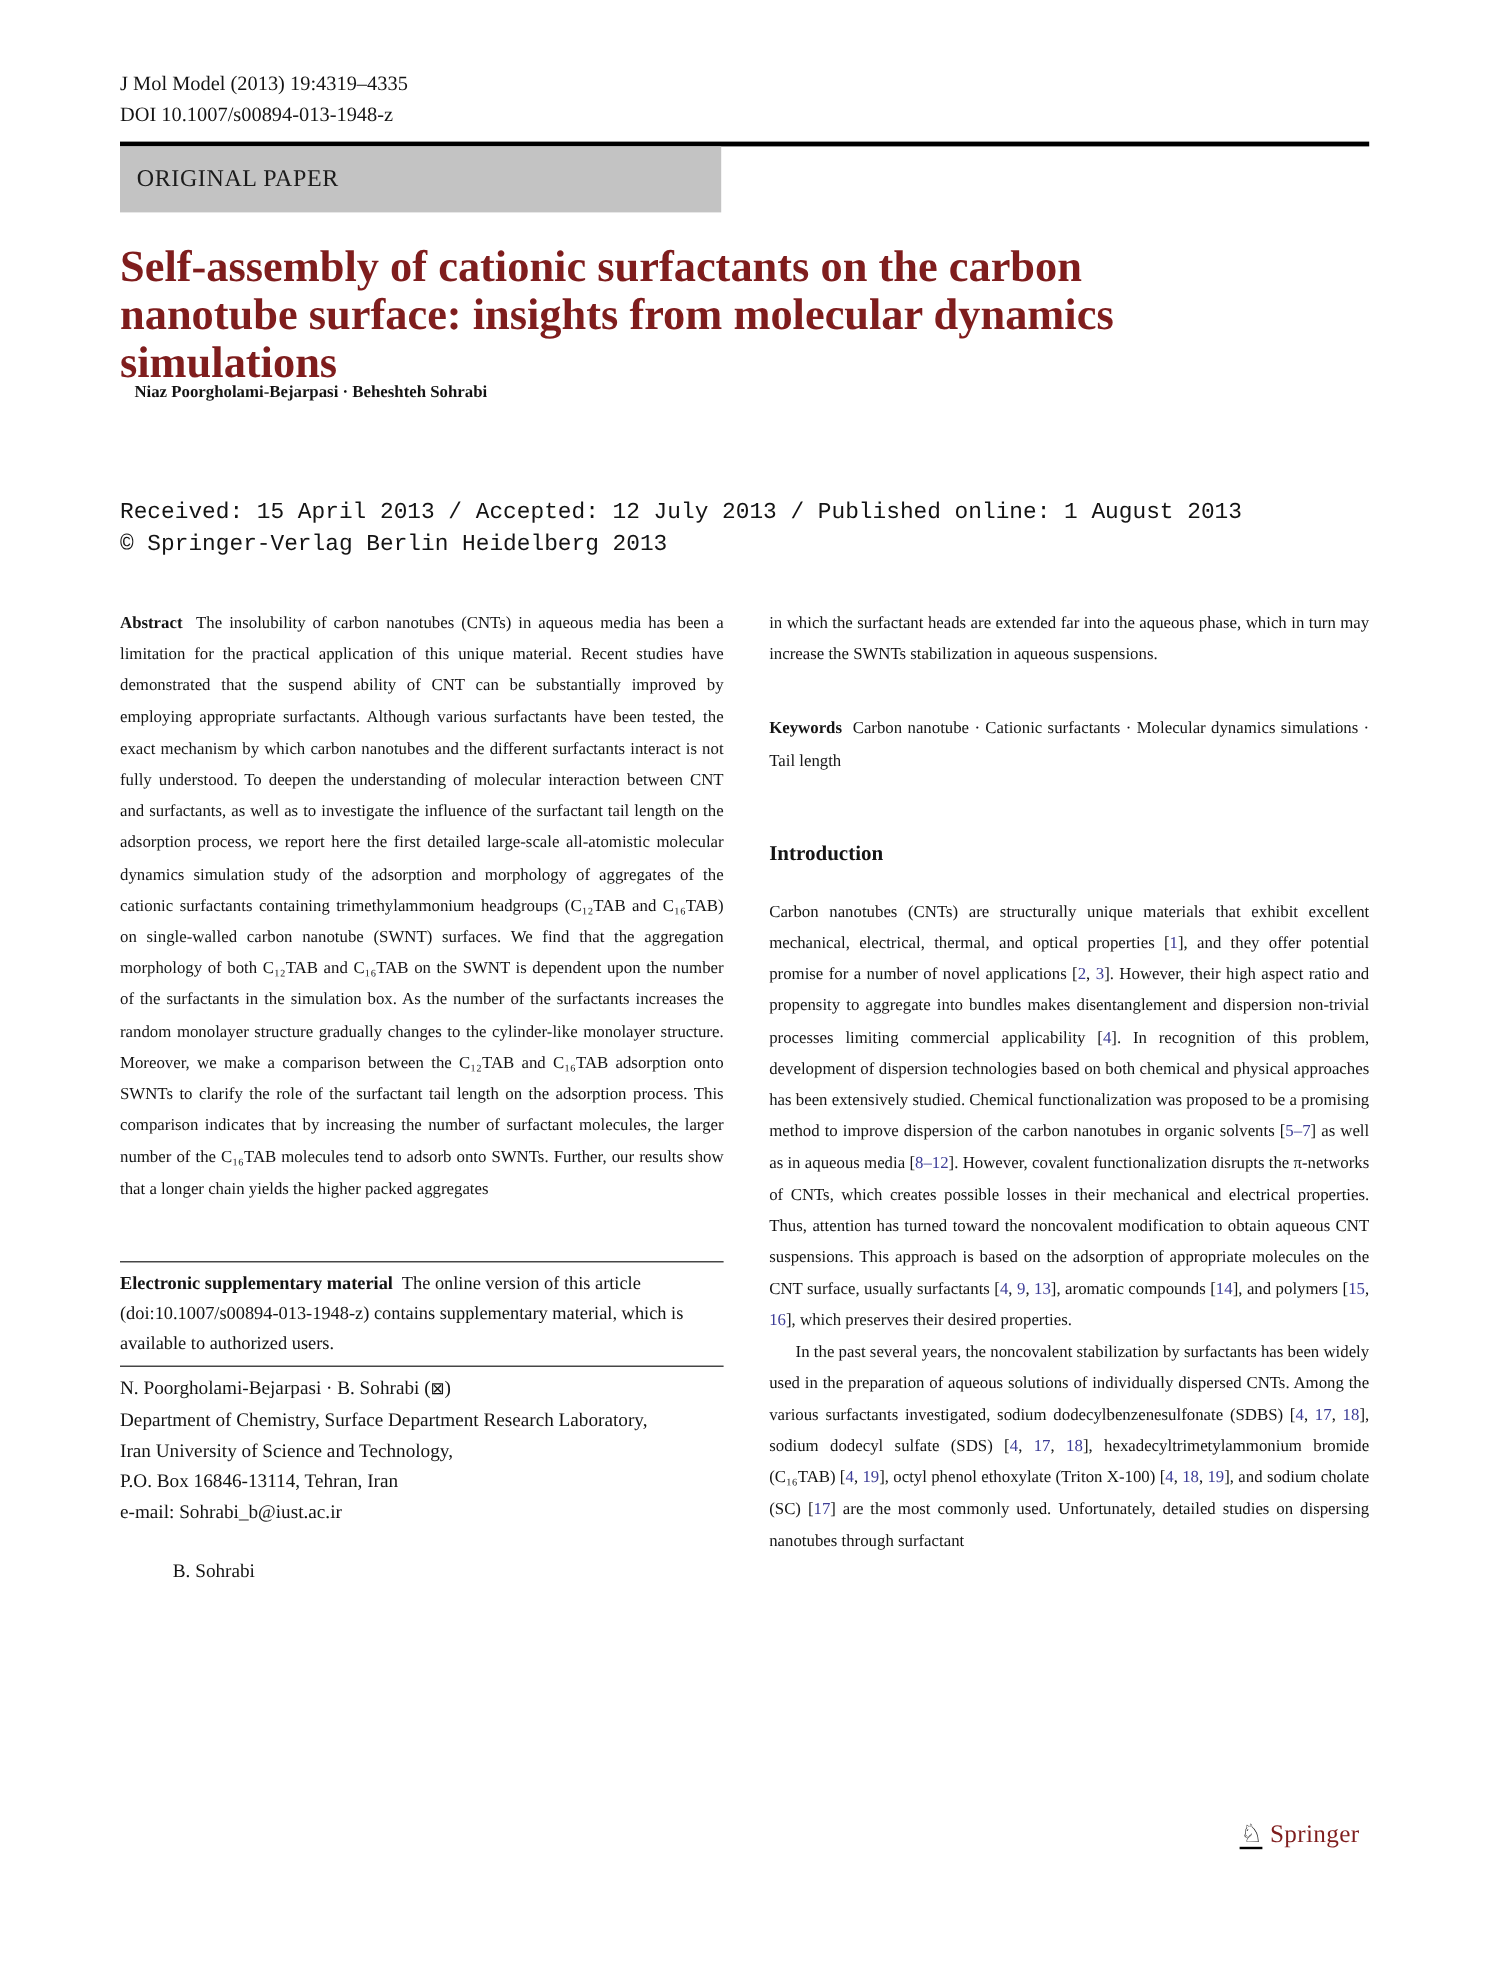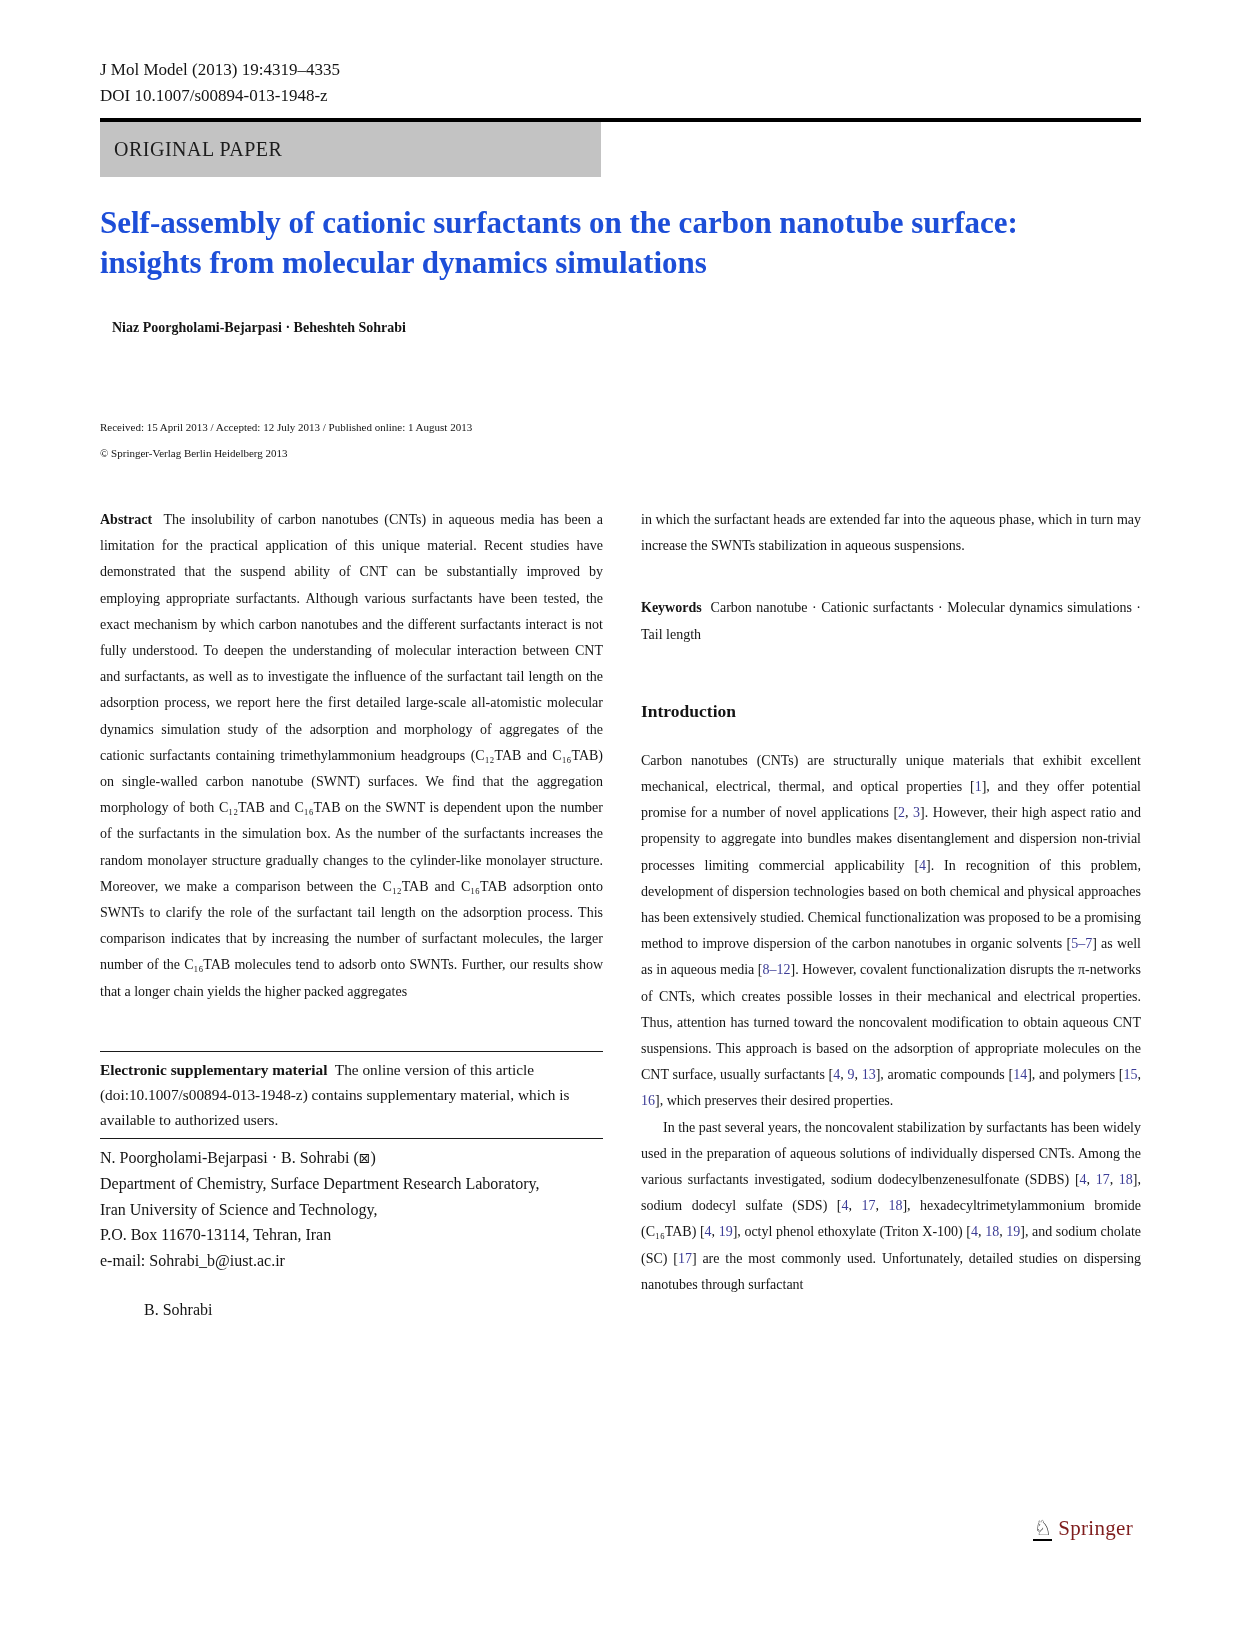--- a/index.html
+++ b/index.html
@@ -18,25 +18,25 @@
   .top-rule { left:100px; top:118px; width:1041px; height:4px; background:#000; }
   .type-box {
     left:100px; top:122px; width:501px; height:55px;
     background:var(--type-box-bg,#c3c3c3);
     display:flex; align-items:center; padding-left:14px;
     font-size:20px; letter-spacing:0.5px; color:#1c1c1c;
   }
 
   .paper-title {
     left:100px; top:203px; width:920px;
-    font-size:31px; font-weight:bold; line-height:40px; color:#1d4ed8;
+    font-size:37px; font-weight:bold; line-height:40px; color:#7f1d1d;
   }
   .authors { left:100px; top:320px; font-size:14px; font-weight:bold;margin-left:12px; }
 
-  .meta-block { left:100px; top:415px; font-size:11px; line-height:25.5px; }
+  .meta-block { left:100px; top:415px; font-size:19px; line-height:25.5px;font-family:Liberation Mono, monospace; }
 
   .col-left  { left:100px; top:507px; width:503px; }
   .col-right { left:641px; top:507px; width:500px; }
 
   .body-text {
     font-size:14px; line-height:26.2px; text-align:justify;
     color:#141414;
   }
   .bold { font-weight:bold; }
 
@@ -89,21 +89,21 @@
 
   <div class="footnote-block">
     <hr class="foot-rule">
     <p class="esm-para"><span class="bold">Electronic supplementary material</span>&nbsp;
       <span>The online version of this article (doi:10.1007/s00894-013-1948-z) contains supplementary material, which is available to authorized users.</span></p>
     <hr class="foot-rule">
     <div class="addr-block">
       <div><span>N. Poorgholami-Bejarpasi · B. Sohrabi (</span><span class="envelope">⊠</span><span>)</span></div>
       <div>Department of Chemistry, Surface Department Research Laboratory,</div>
       <div>Iran University of Science and Technology,</div>
-      <div>P.O. Box 11670-13114, Tehran, Iran</div>
+      <div>P.O. Box 16846-13114, Tehran, Iran</div>
       <div>e-mail: Sohrabi_b@iust.ac.ir</div>
     </div>
     <div class="addr-block2">
       <div>B. Sohrabi</div>
     </div>
   </div>
 </div>
 
 <div class="abs col-right">
   <p class="body-text">in which the surfactant heads are extended far into the aqueous phase, which in turn may increase the SWNTs stabilization in aqueous suspensions.</p>

